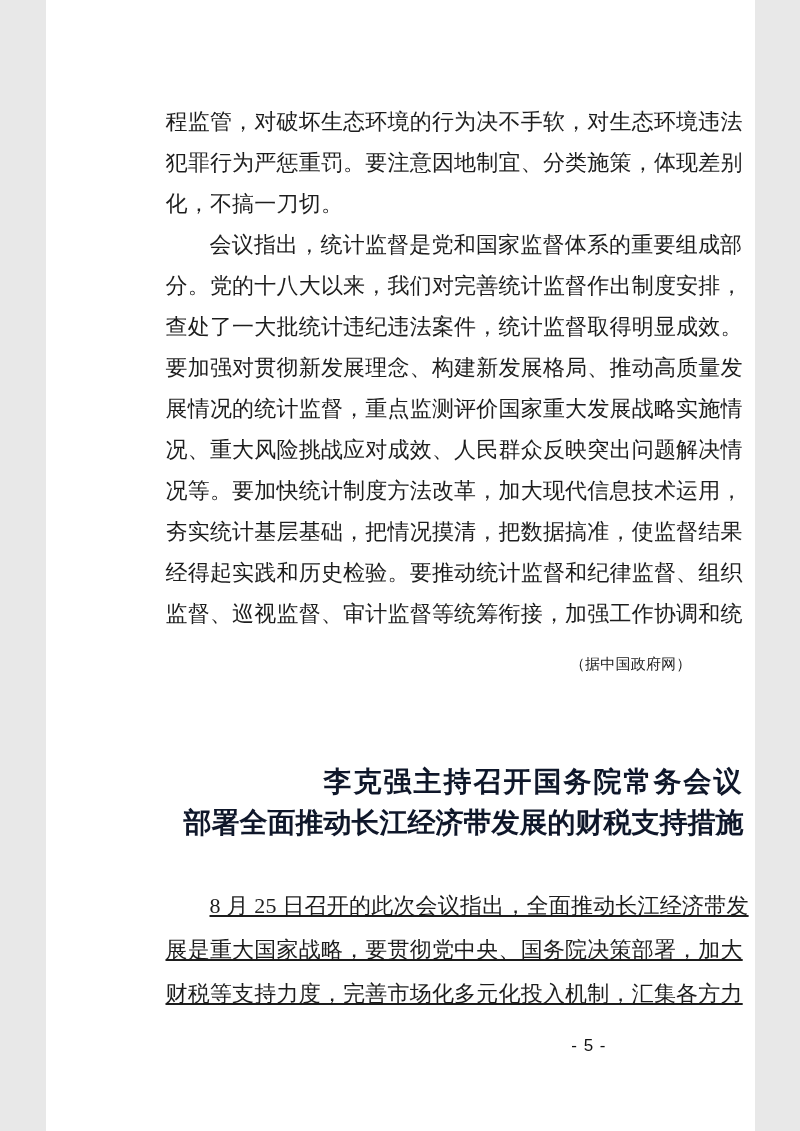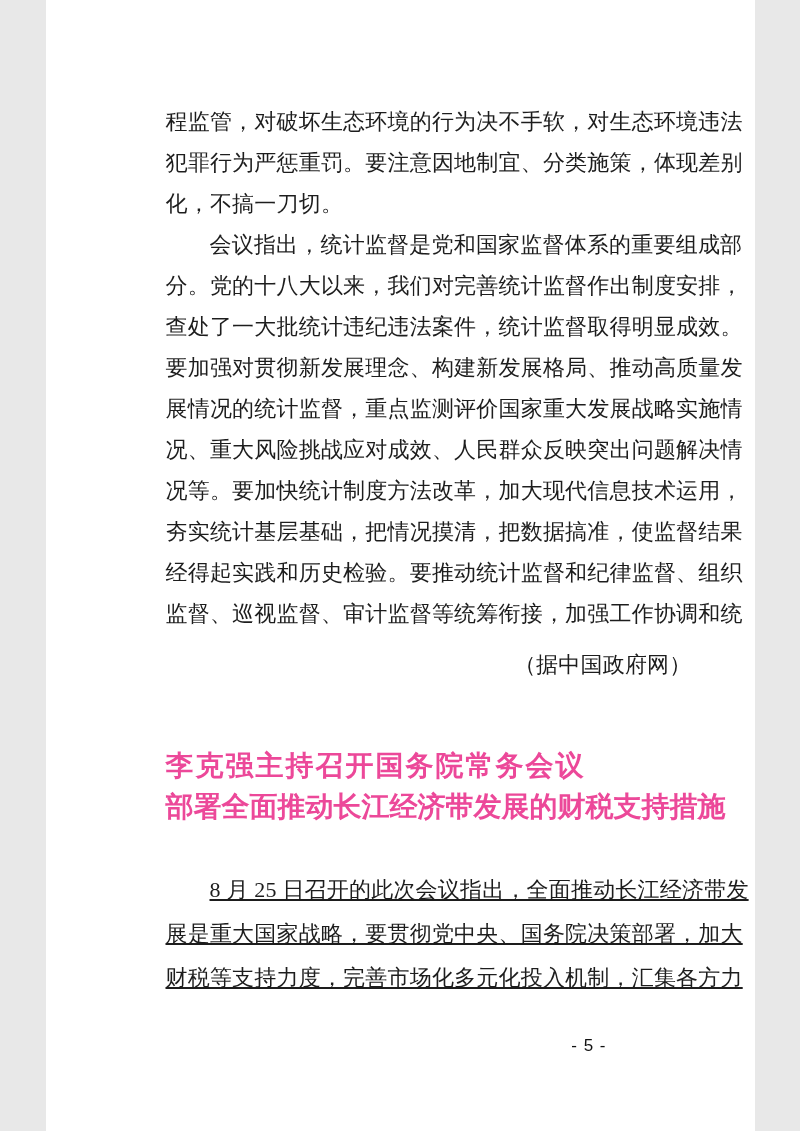--- a/index.html
+++ b/index.html
@@ -25,31 +25,31 @@
     line-height: 41px;
     font-size: 22px;
     white-space: nowrap;
     letter-spacing: 0.2px;
   }
   .line.indent { text-indent: 44px; }
   .attribution-line {
     margin-top: 10px;
     height: 41px;
     line-height: 41px;
-    font-size: 22px;
+    font-size: 15px;
     text-align: right;
     padding-right: 52px;
     letter-spacing: 0.2px;
   }
   .article-title {
-    margin-top: 60px;
-    text-align: left;
+    margin-top: 76px;
+    text-align: right;
     font-family: "Liberation Sans", "DejaVu Sans", sans-serif;
     font-weight: bold;
-    color: #ec4899;
+    color: #0f172a;
   }
   .article-title .line {
     font-size: 28px;
     height: 41px;
     line-height: 41px;
     letter-spacing: 0;
   }
   .article-title .line:first-child { letter-spacing: 2px; }
   .next-article-body { margin-top: 41px; text-decoration: underline; }
   .next-article-body .line {

